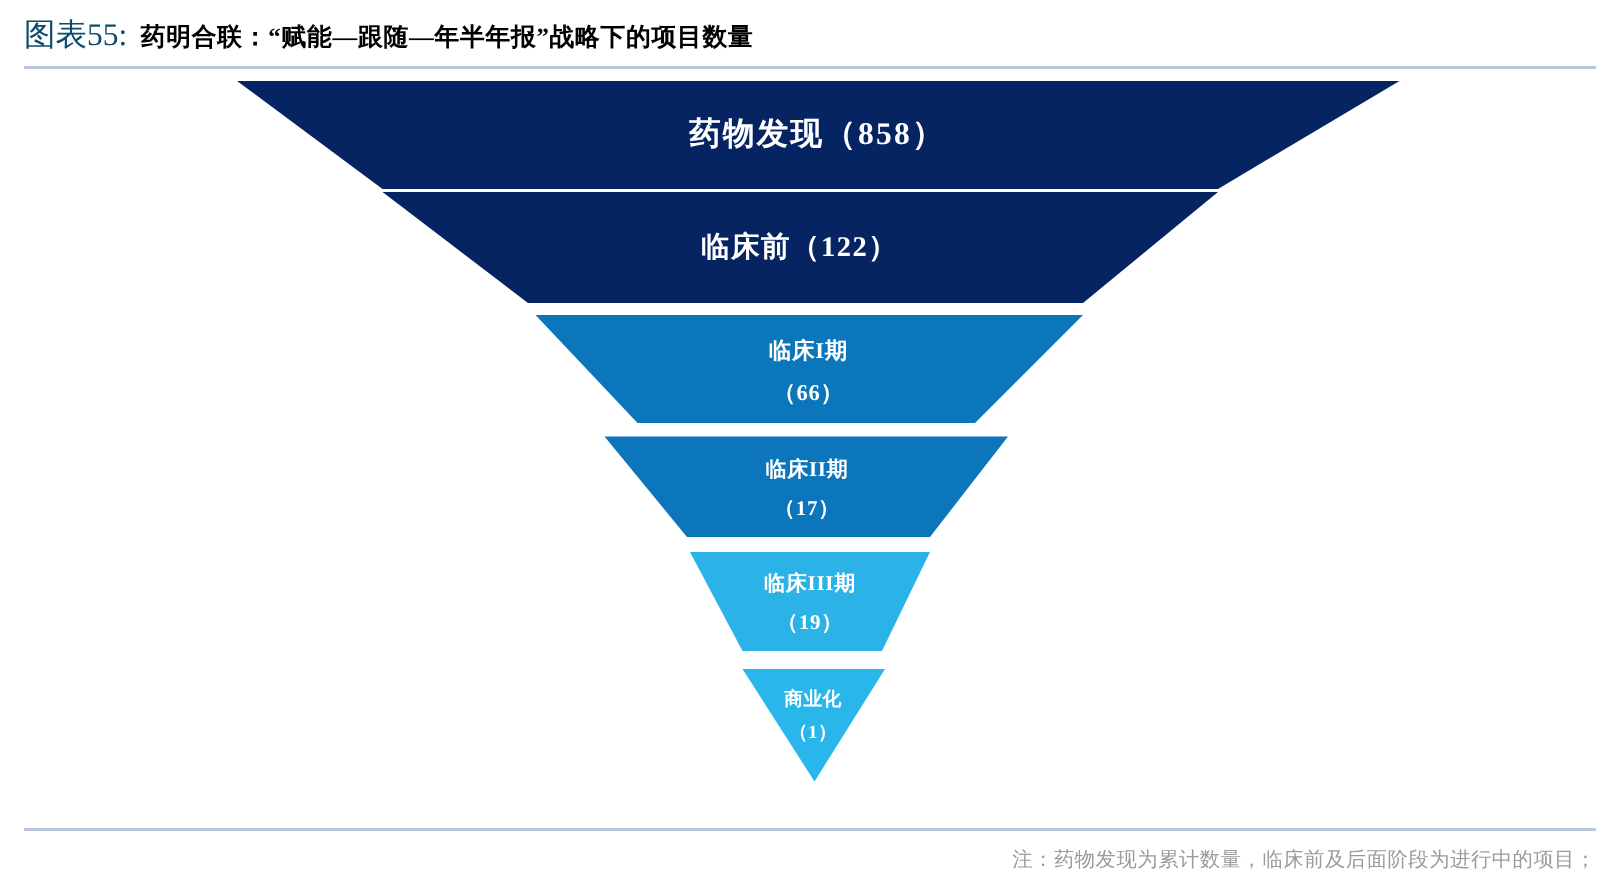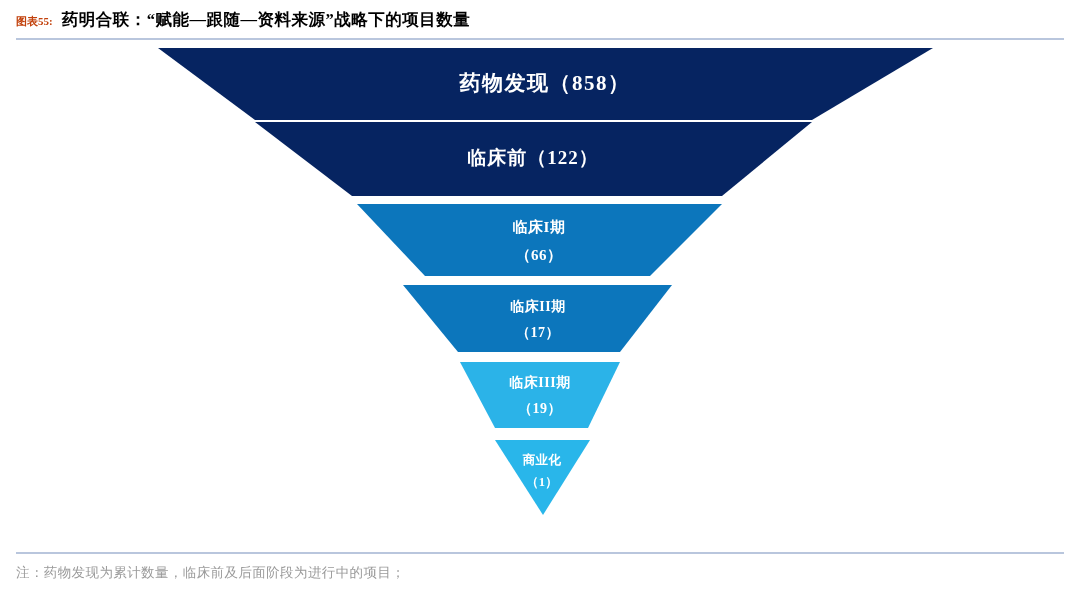--- a/index.html
+++ b/index.html
@@ -23,23 +23,23 @@
   }
   
   .title-row {
     display: flex;
     align-items: baseline;
     padding: 9px 0 7px 0;
     white-space: nowrap;
   }
   .title-label {
     font-family: "Liberation Serif", "DejaVu Serif", serif;
-    font-size: 11px;
-    font-weight: bold;
-    color: #c2410c;
+    font-size: 21px;
+    font-weight: normal;
+    color: #0c4a6e;
     letter-spacing: 0px;
   }
   .title-text {
     font-family: "Liberation Serif", "DejaVu Serif", serif;
     font-size: 16.5px;
     font-weight: bold;
     color: #000000;
     margin-left: 9px;
     letter-spacing: 0.5px;
   }
@@ -88,30 +88,31 @@
     width: 1048px;
     margin-bottom: 7px;
   }
   .footnote {
     font-family: "Liberation Serif", "DejaVu Serif", serif;
     font-size: 13.5px;
     color: #9a9a9a;
     line-height: 1.72;
     letter-spacing: 0.4px;
     white-space: nowrap;
+    text-align: right;
   }
 </style>
 </head>
 <body>
 
 <div class="page">
 
   <div class="title-row">
     <span class="title-label">图表55:</span>
-    <span class="title-text">药明合联：“赋能—跟随—资料来源”战略下的项目数量</span>
+    <span class="title-text">药明合联：“赋能—跟随—年半年报”战略下的项目数量</span>
   </div>
 
   <div class="rule-top"></div>
 
   <div class="chart-area">
     <svg class="funnel-svg" viewBox="0 0 1080 490" preserveAspectRatio="none">
 
       <polygon points="158,8 933,8 812,80 255,80" fill="#062461"></polygon>
       <text class="seg-label lbl-xl" x="545" y="45">药物发现（858）</text>
 

